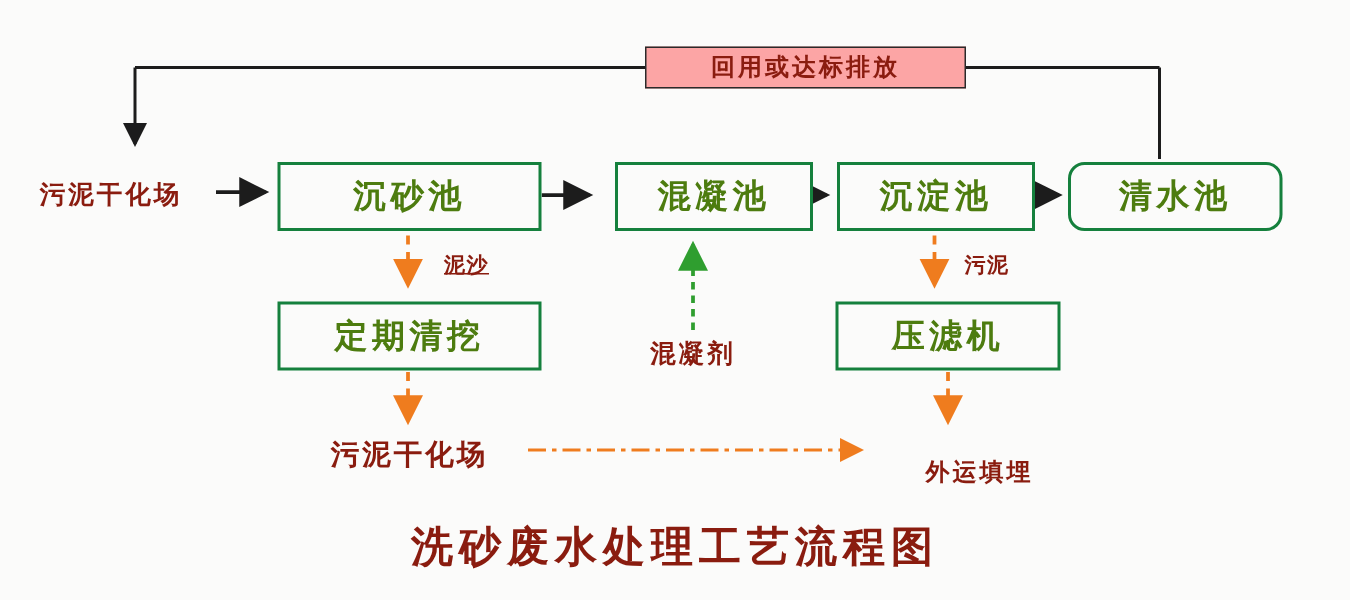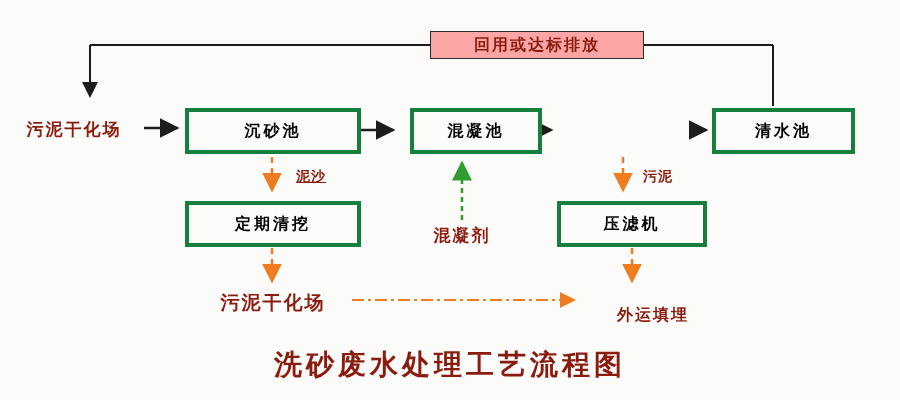--- a/index.html
+++ b/index.html
@@ -1,24 +1,24 @@
 <!DOCTYPE html>
 <html><head>
 <meta charset="utf-8">
 <style>
   html,body{margin:0;padding:0;}
   body{font-family:"Liberation Sans","DejaVu Sans",sans-serif;background:#ffffff;}
   .stage{position:relative;width:900px;height:400px;background:#fbfbfa;overflow:hidden;}
   .layer{position:absolute;left:0;top:0;width:900px;height:400px;}
   .pbox{
     position:absolute;
-    border:4px solid #15803d;
+    border:2px solid #15803d;
     background:#fbfbfa;
     display:flex;align-items:center;justify-content:center;
-    font-size:16px;font-weight:bold;color:#000000;letter-spacing:3px;
+    font-size:22px;font-weight:bold;color:#4d7c0f;letter-spacing:3px;
     box-sizing:border-box;
   }
   .lbl{
     position:absolute;color:#8a1c0f;font-weight:bold;
   }
   .lbl.center{text-align:center;}
   .toplabel{
     position:absolute;left:430px;top:31px;width:214px;height:28px;
     border:1px solid #2a2a2a;background:#fca5a5;
     display:flex;align-items:center;justify-content:center;
@@ -65,21 +65,22 @@
 
     <path d="M462,220 V163" stroke="#2f9e2f" stroke-width="2.5" stroke-dasharray="5 4" fill="none" marker-end="url(#ag)"></path>
   </svg>
 
   <div class="toplabel">回用或达标排放</div>
 
   <div class="lbl center" style="left:8px;top:118px;width:132px;font-size:17px;letter-spacing:2px;">污泥干化场</div>
 
   <div class="pbox" style="left:185px;top:108px;width:176px;height:46px;">沉砂池</div>
   <div class="pbox" style="left:410px;top:108px;width:132px;height:46px;">混凝池</div>
-  <div class="pbox" style="left:712px;top:108px;width:143px;height:46px;">清水池</div>
+  <div class="pbox" style="left:558px;top:108px;width:132px;height:46px;">沉淀池</div>
+  <div class="pbox" style="left:712px;top:108px;width:143px;height:46px;border-radius:11px;">清水池</div>
 
   <div class="pbox" style="left:185px;top:201px;width:176px;height:46px;">定期清挖</div>
   <div class="pbox" style="left:557px;top:201px;width:150px;height:46px;">压滤机</div>
 
   <div class="lbl" style="left:296px;top:168px;font-size:14px;letter-spacing:1px;text-decoration:underline;">泥沙</div>
   <div class="lbl" style="left:643px;top:168px;font-size:14px;letter-spacing:1px;">污泥</div>
   <div class="lbl center" style="left:414px;top:224px;width:96px;font-size:17px;letter-spacing:2px;">混凝剂</div>
   <div class="lbl center" style="left:198px;top:290px;width:150px;font-size:19px;letter-spacing:2px;">污泥干化场</div>
   <div class="lbl center" style="left:596px;top:305px;width:114px;font-size:16px;letter-spacing:2px;">外运填埋</div>
 

